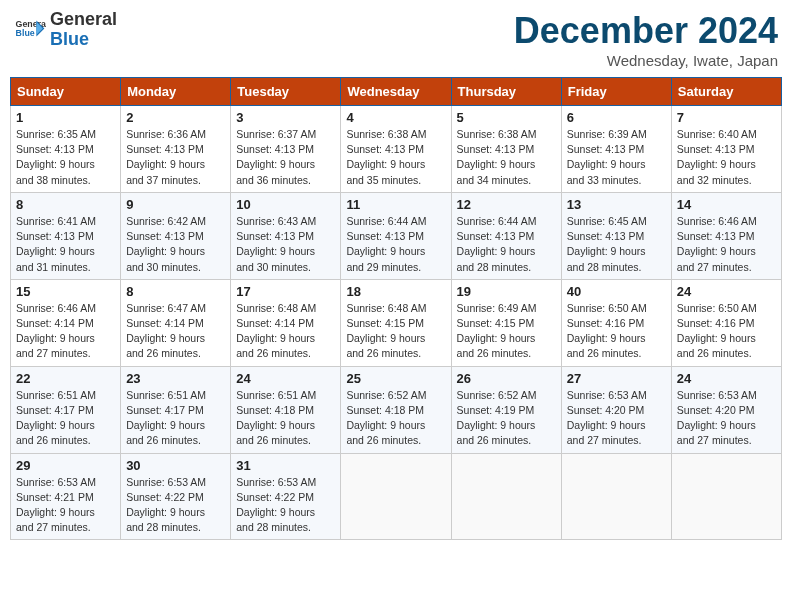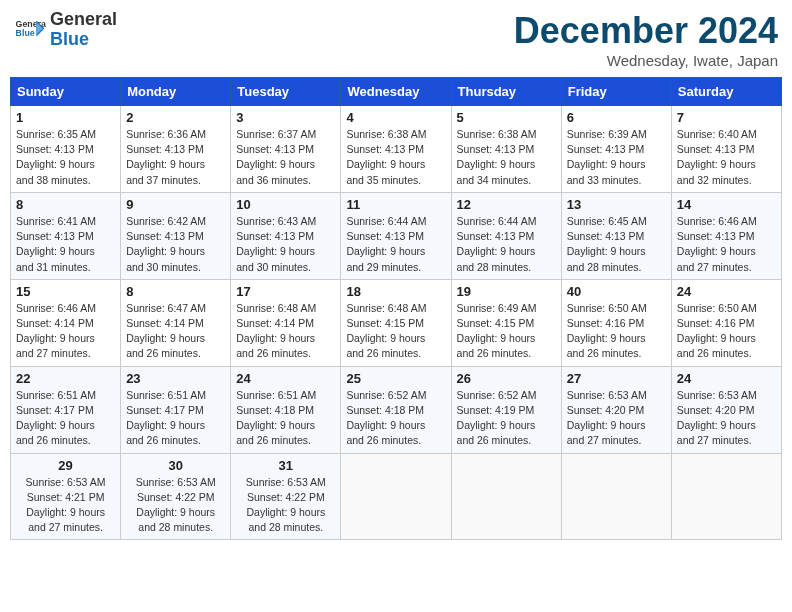--- a/index.html
+++ b/index.html
@@ -44,21 +44,21 @@
     .subtitle {
       font-size: 15px;
       color: #555;
     }
     .calendar {
       width: 100%;
       border-collapse: collapse;
       font-size: 11px;
     }
     .calendar th {
-      background: #1d4ed8;
+      background: #c2410c;
       color: #fff;
       text-align: left;
       padding: 6px 6px;
       font-size: 13px;
       font-weight: bold;
       border: 1px solid #1a5fa0;
     }
     .calendar td {
       vertical-align: top;
       border: 1px solid #ccc;
@@ -81,21 +81,20 @@
       color: #333;
       font-size: 10.5px;
       line-height: 1.45;
     }
     .empty-cell {
       background: #f9f9f9 !important;
     }
     
     .calendar tr:last-child td {
       background: #f5f8fc;
-      text-align: center;
     }
   </style>
 </head>
 <body>
 
 <div class="header">
   <div class="logo">
     <svg class="logo-icon" viewBox="0 0 40 40">
       <rect x="0" y="0" width="40" height="40" fill="white"></rect>
 

